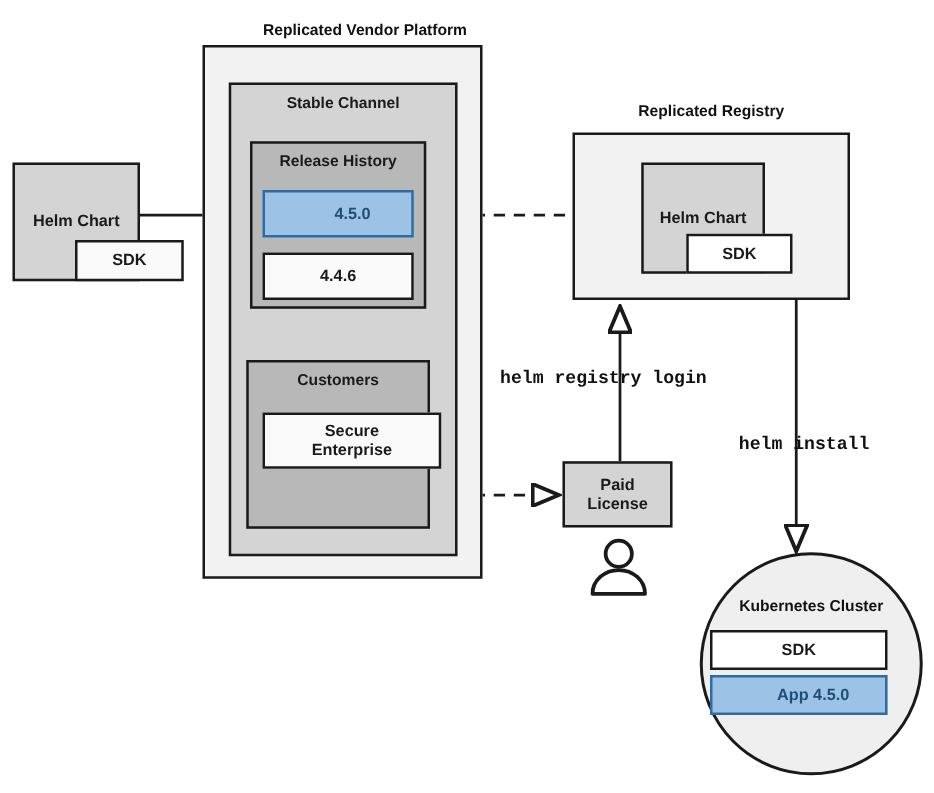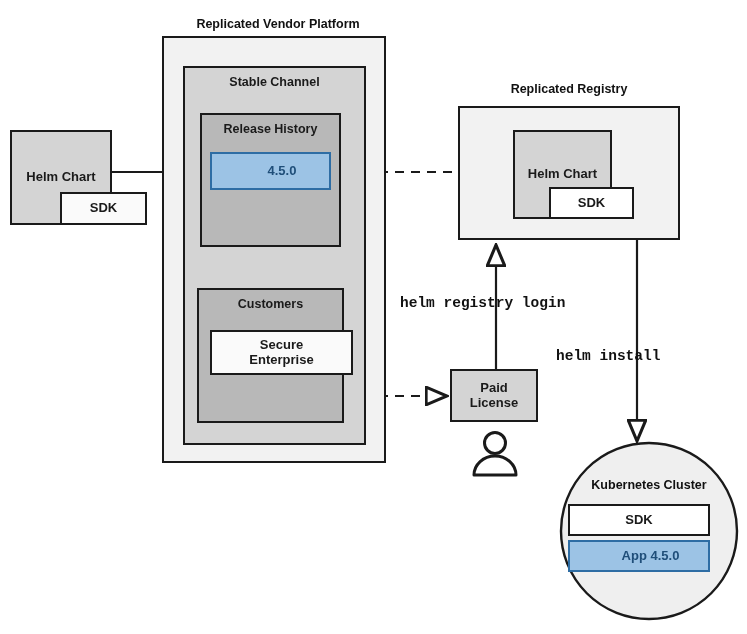--- a/index.html
+++ b/index.html
@@ -135,33 +135,36 @@
     </g>
   </svg>
 
   <div class="box fill-grey" style="left:10px; top:130px; width:102px; height:95px;">
     <span class="t13">Helm Chart</span>
   </div>
   <div class="box fill-white" style="left:60px; top:192px; width:87px; height:33px; z-index:3;">
     <span class="t13">SDK</span>
   </div>
 
-  <div class="title-label" style="left:166px; top:17px; width:224px;">Replicated Vendor Platform</div>
+  <div class="title-label" style="left:180px; top:17px; width:224px;">Replicated Vendor Platform</div>
 
   <div class="box shell-platform" style="left:162px; top:36px; width:224px; height:427px;"></div>
 
   <div class="box shell-channel" style="left:183px; top:66px; width:183px; height:379px;">
     <span class="box-label-top">Stable Channel</span>
   </div>
 
   <div class="box shell-group" style="left:200px; top:113px; width:141px; height:134px;">
     <span class="box-label-top">Release History</span>
   </div>
   <div class="box blue-box" style="left:210px; top:152px; width:121px; height:38px; z-index:4;">
     <span class="t13">4.5.0</span>
+  </div>
+  <div class="box fill-white" style="left:210px; top:202px; width:121px; height:38px; z-index:4;">
+    <span class="t13">4.4.6</span>
   </div>
 
   <div class="box shell-group" style="left:197px; top:288px; width:147px; height:135px;">
     <span class="box-label-top">Customers</span>
   </div>
   <div class="box fill-white" style="left:210px; top:316px; width:143px; height:45px; z-index:4; flex-direction:column;margin-top:14px;">
     <span class="t13">Secure</span>
     <span class="t13">Enterprise</span>
   </div>
 
@@ -170,21 +173,21 @@
   <div class="box fill-registry" style="left:458px; top:106px; width:222px; height:134px;"></div>
   <div class="box fill-grey" style="left:513px; top:130px; width:99px; height:89px; z-index:3;">
     <span class="t13">Helm Chart</span>
   </div>
   <div class="box fill-pure" style="left:549px; top:187px; width:85px; height:32px; z-index:4;">
     <span class="t13">SDK</span>
   </div>
 
   <div class="mono-label" style="left:400px; top:295px;">helm registry login</div>
 
-  <div class="mono-label" style="left:556px; top:348px;">helm install</div>
+  <div class="mono-label" style="left:591px; top:348px;">helm install</div>
 
   <div class="box fill-grey" style="left:450px; top:369px; width:88px; height:53px; flex-direction:column;">
     <span class="t13">Paid</span>
     <span class="t13">License</span>
   </div>
 
 
   <div class="plain-label" style="left:569px; top:478px; width:160px;">Kubernetes Cluster</div>
 
   <div class="box fill-pure" style="left:568px; top:504px; width:142px; height:32px;">

